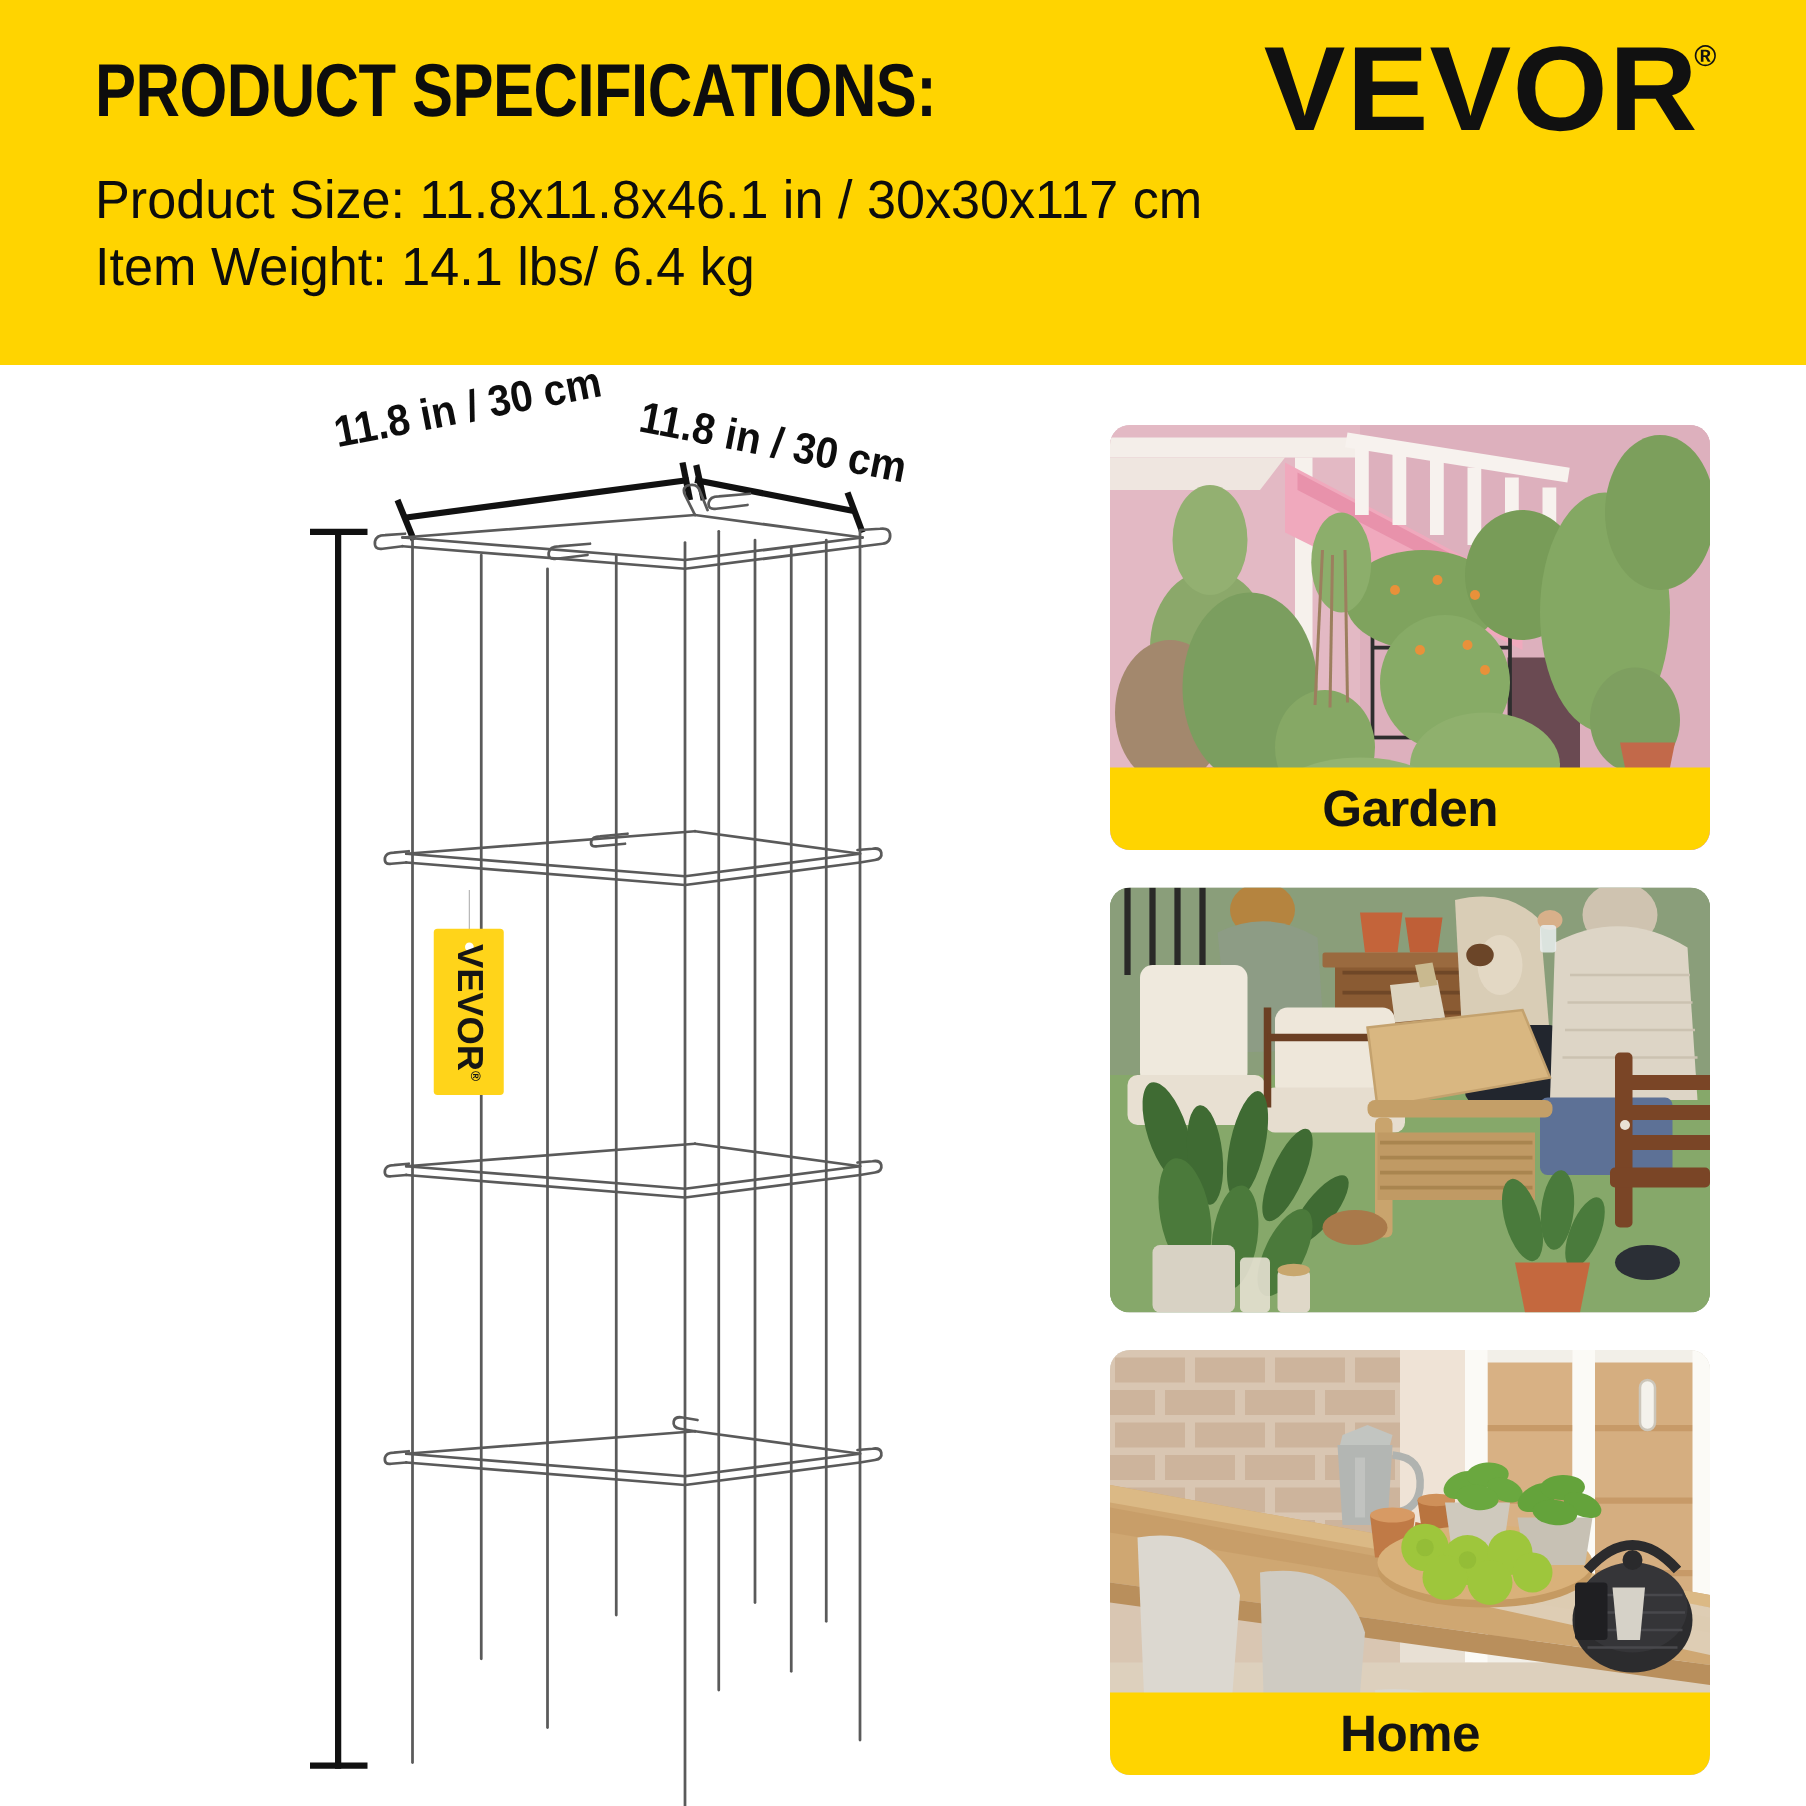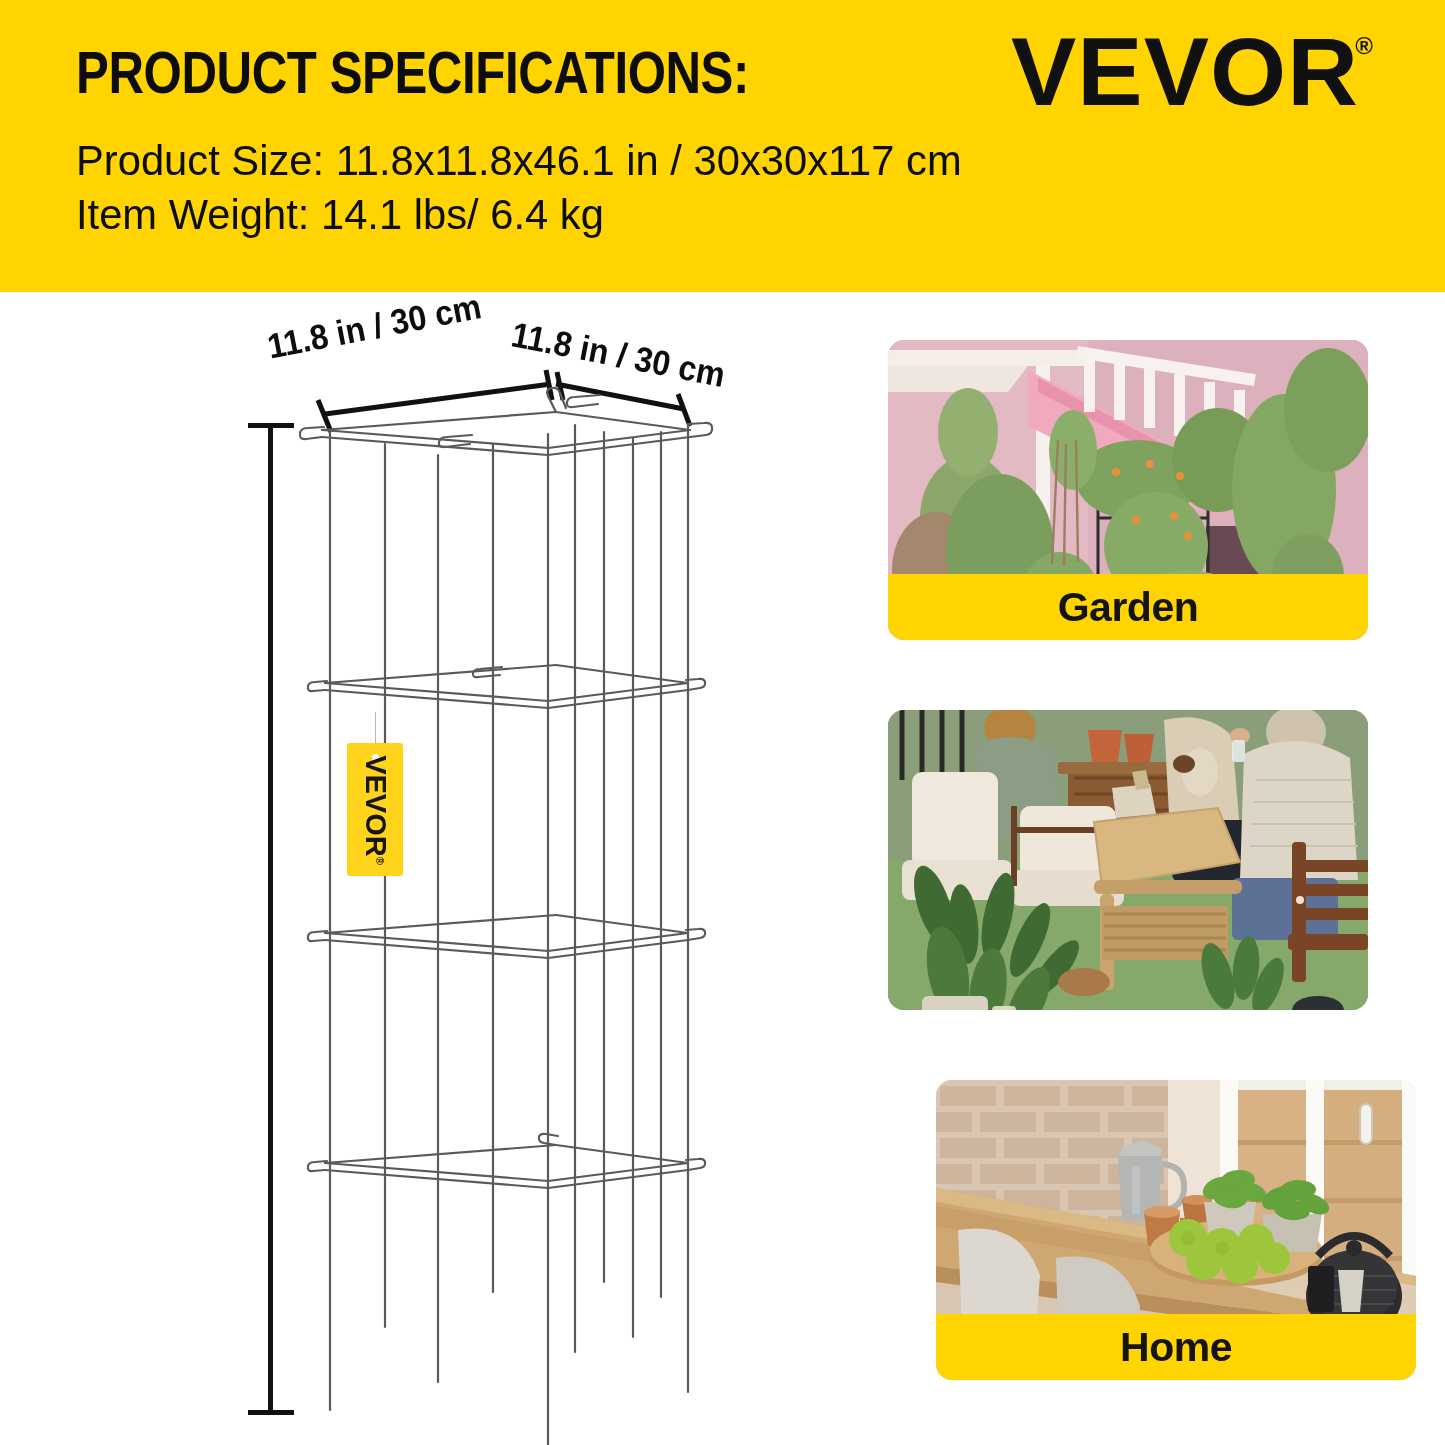--- a/index.html
+++ b/index.html
@@ -184,28 +184,28 @@
   .cards {
     position: absolute;
     left: 888px;
     top: 340px;
     width: 480px;
   }
   .card {
     position: absolute;
     left: 0;
     width: 480px;
-    height: 300px;
+    height: 340px;
     border-radius: 16px;
     overflow: hidden;
     background: #ddd;
   }
   .card.c0 { top: 0px; }
   .card.c1 { top: 370px; }
-  .card.c2 { top: 740px; margin-left: 48px; }
+  .card.c2 { top: 740px; }
 
   .photo {
     position: absolute;
     left: 0; top: 0;
     width: 480px;
     height: 340px;
     overflow: hidden;
   }
   .caption {
     position: absolute;

